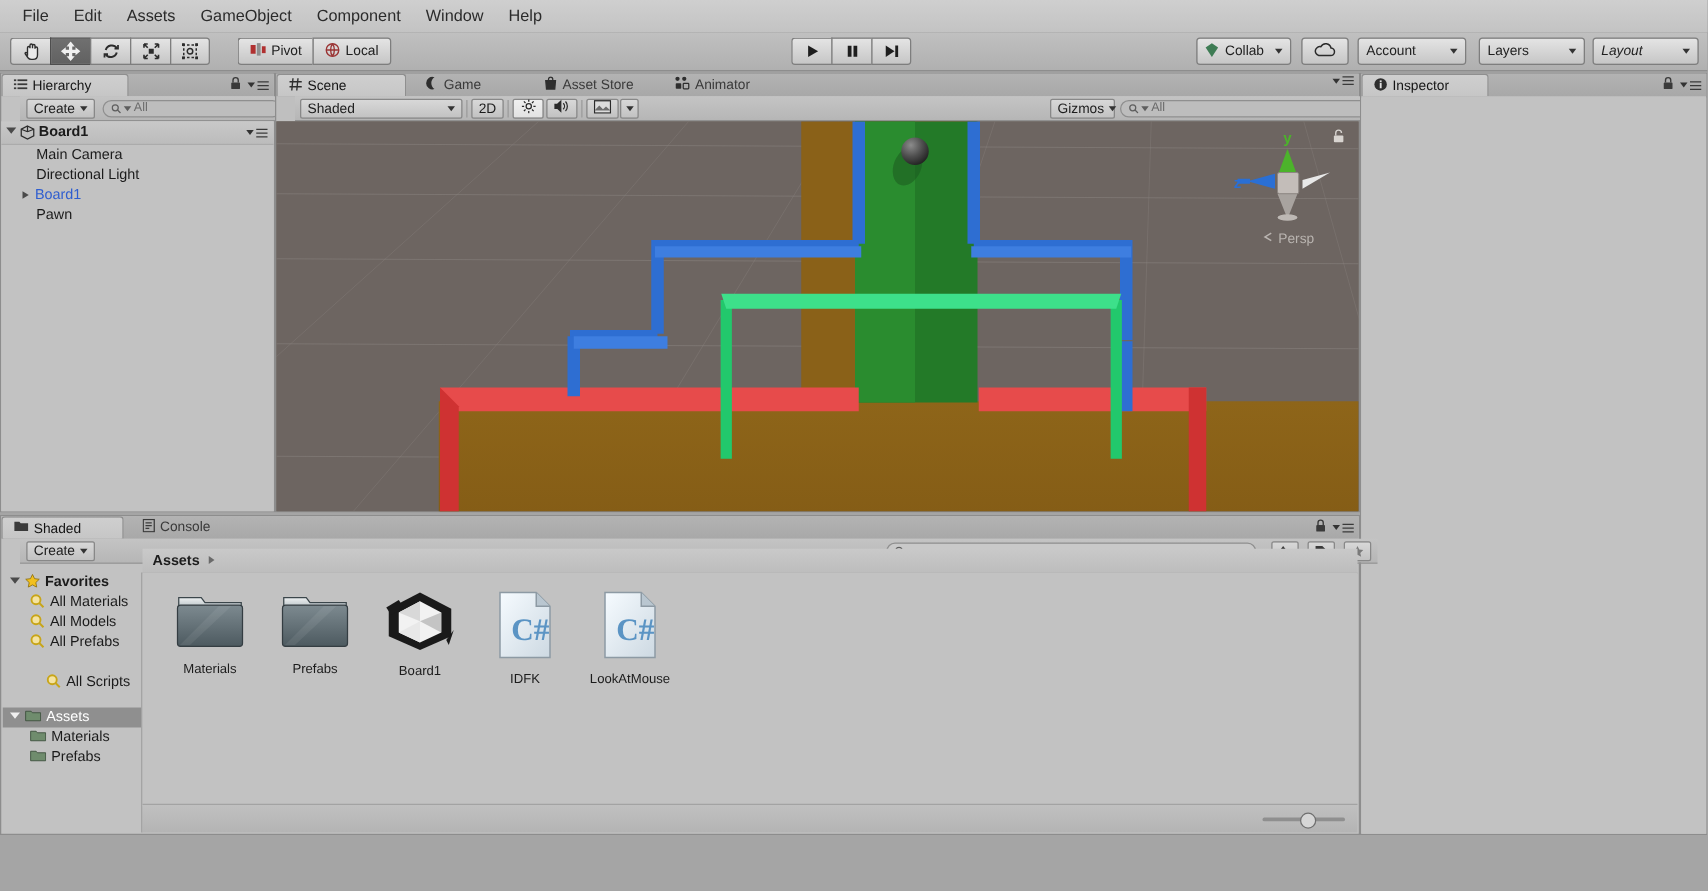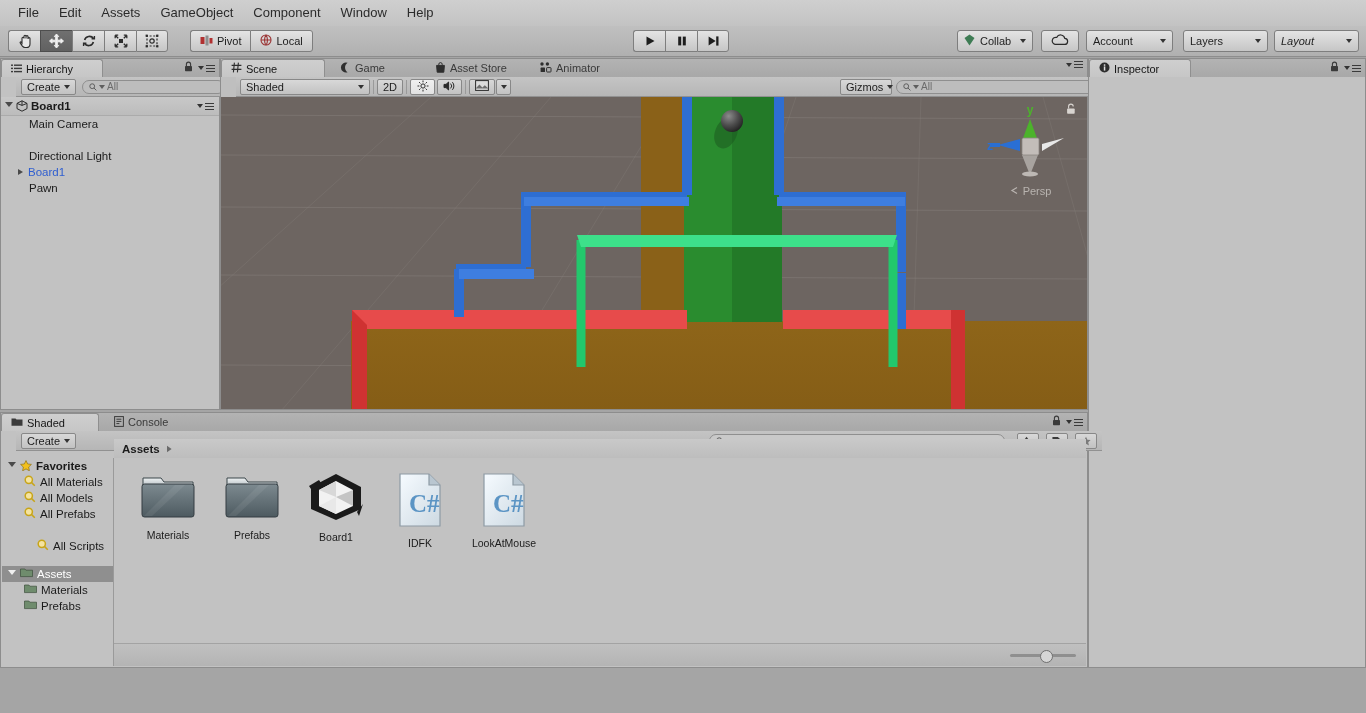--- a/index.html
+++ b/index.html
@@ -351,21 +351,21 @@
             <span class="lines">
               <i></i>
               <i></i>
               <i></i>
             </span>
         </span>
       </div>
       <div class="hrow" style="padding-left:28px;">
         <span>Main Camera</span>
       </div>
-      <div class="hrow" style="padding-left:28px;margin-top:16px;">
+      <div class="hrow" style="padding-left:28px;">
         <span>Directional Light</span>
       </div>
       <div class="hrow" style="padding-left:17px; gap:5px;">
         <span class="tri"></span>
         <span style="color:#2f5ed0;">Board1</span>
       </div>
       <div class="hrow" style="padding-left:28px;">
         <span>Pawn</span>
       </div>
     </div>

